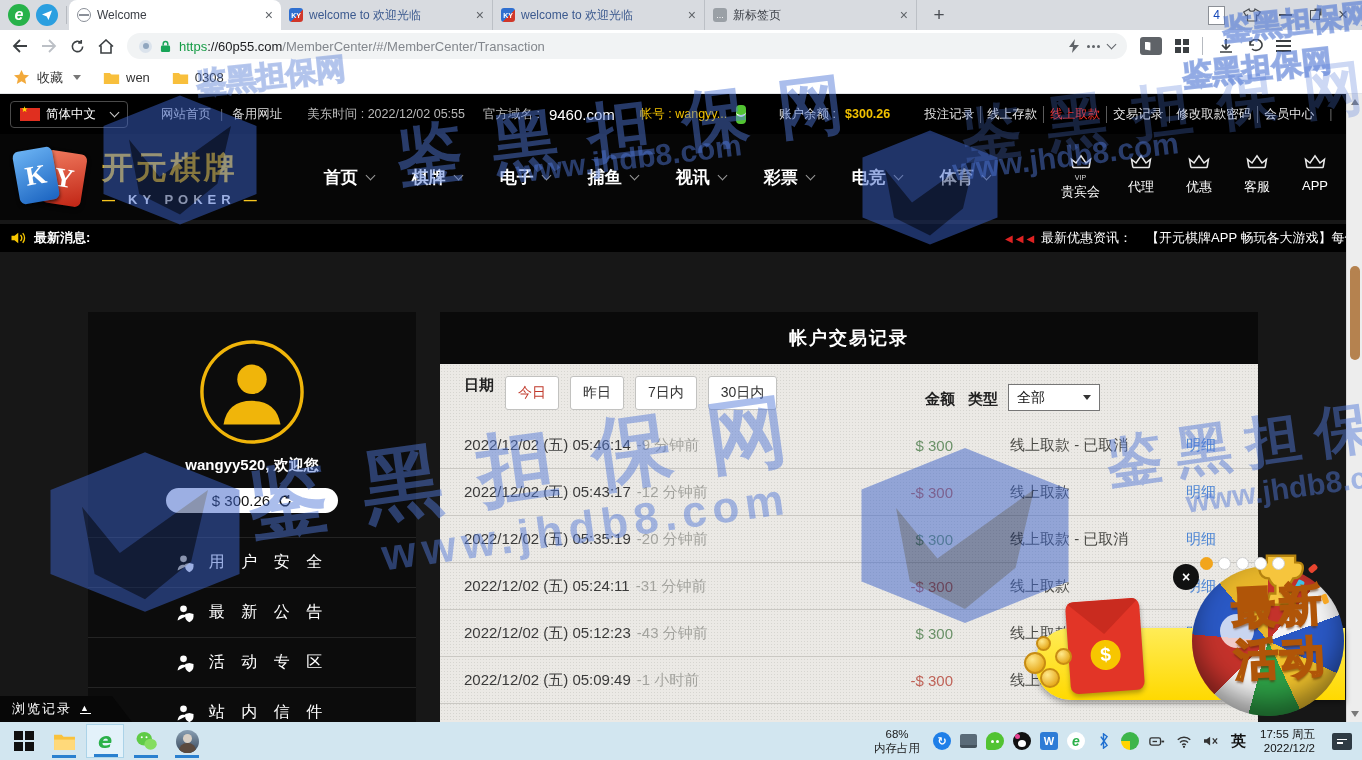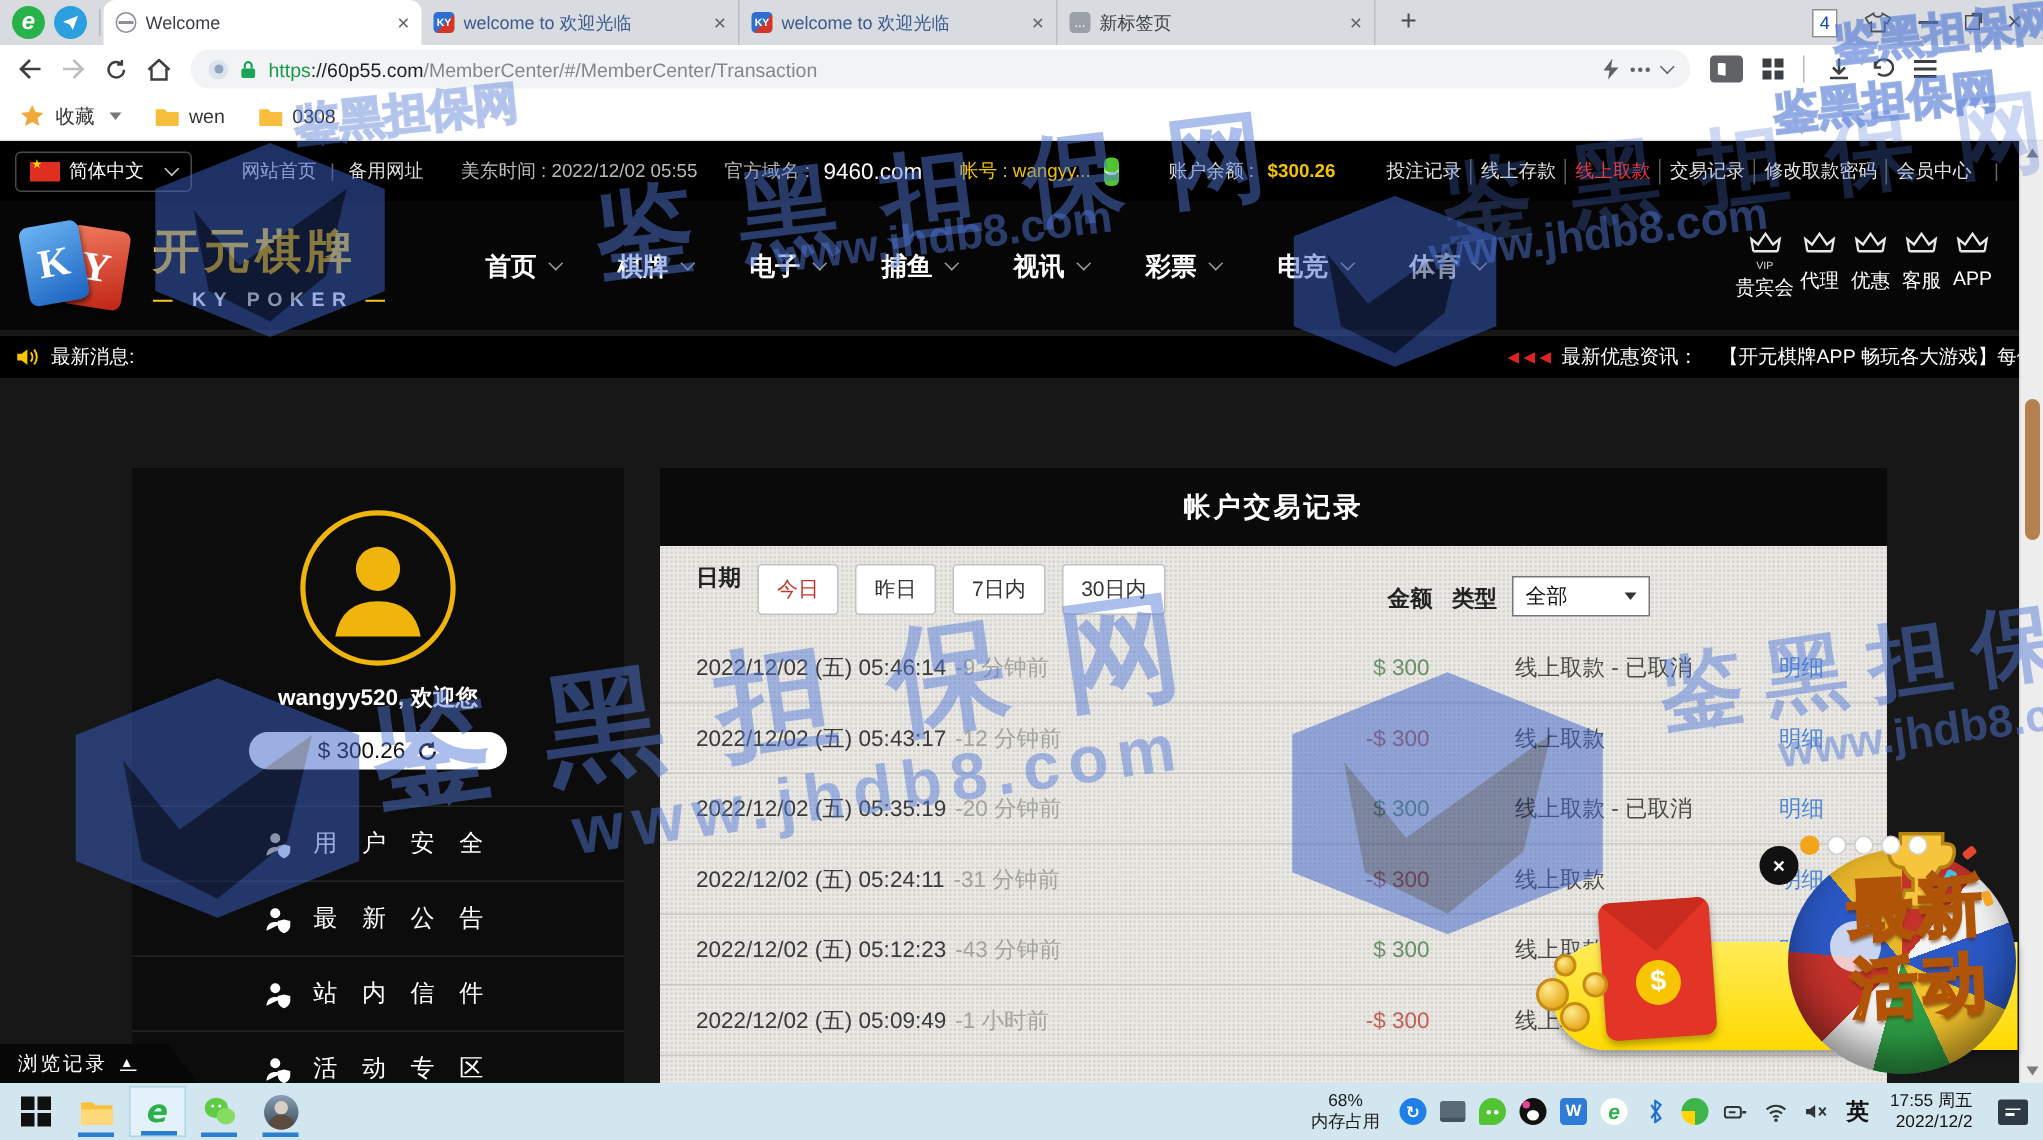--- a/index.html
+++ b/index.html
@@ -71,26 +71,26 @@
   .card{position:absolute;width:40px;height:53px;border-radius:6px;display:flex;align-items:center;justify-content:center;
     font-weight:bold;font-size:27px;color:#fff;font-family:"Liberation Serif","DejaVu Serif",serif;box-shadow:0 2px 4px rgba(0,0,0,.7)}
   .card.k{left:2px;top:4px;background:linear-gradient(160deg,#6cb4f4,#1a63c0);transform:rotate(-10deg);z-index:2}
   .card.y{left:30px;top:7px;background:linear-gradient(160deg,#f07a5e,#c02414);transform:rotate(9deg)}
   .logo-cn{font-size:31px;font-weight:bold;color:#f7c51e;letter-spacing:3px}
   .logo-en{color:#fff;font-size:13px;letter-spacing:5px;font-weight:bold;margin-top:3px;display:flex;align-items:center;gap:8px}
   .logo-en::before,.logo-en::after{content:"—";color:#f7c51e}
   .main-nav{display:flex;gap:38px;margin-left:62px;align-items:center}
   .nav-item{display:flex;align-items:center;color:#fff;font-size:17px;font-weight:bold}
   .nav-caret{width:7px;height:7px;border-right:1.5px solid #9a9a9a;border-bottom:1.5px solid #9a9a9a;transform:rotate(45deg);margin:-4px 0 0 9px}
-  .quick-icons{margin-left:auto;display:flex;}
+  .quick-icons{margin-left:auto;display:flex;gap:24px}
   .quick{display:flex;flex-direction:column;align-items:center;color:#fff;font-size:13px;gap:3px;min-width:34px}
   .quick .sub{font-size:7px;line-height:5px;color:#ddd}
   .marquee{position:absolute;left:0;top:130px;width:1346px;height:28px;background:#000;display:flex;align-items:center;
     padding:0 10px;color:#fff;font-size:13px;overflow:hidden}
-  .mq-label{font-weight:normal;margin-left:6px}
+  .mq-label{font-weight:bold;margin-left:6px}
   .ticker{position:absolute;left:1005px;display:flex;align-items:center;gap:4px;white-space:nowrap}
   .ticker .arrows{color:#d22;font-size:10px;letter-spacing:3px}
   
   .sidebar{position:absolute;left:88px;top:218px;width:328px;height:410px;background:#0c0c0c}
   .avatar{width:108px;height:108px;margin:26px auto 0;position:relative}
   .welcome{margin-top:10px;text-align:center;color:#fff;font-weight:bold;font-size:15px}
   .balance-pill{margin:13px auto 0;width:172px;height:25px;background:#fff;border-radius:13px;display:flex;align-items:center;
     justify-content:center;gap:8px;font-weight:normal;font-size:15px;color:#111}
   .s-menu{margin-top:24px}
   .menu-item{height:50px;border-top:1px solid #242424;display:flex;align-items:center;justify-content:center;gap:13px;
@@ -513,36 +513,36 @@
 
           <div class="menu-item" data-icon="megaphone-icon">
             <svg width="20" height="20" viewBox="0 0 24 24">
               <circle cx="9" cy="7" r="4" fill="#fff"></circle>
               <path d="M2 21c0-5 3.5-7 7-7 2 0 3.4.5 4.5 1.3" fill="#fff"></path>
               <path d="M16 12l5 1.2v3.3c0 3.2-2.2 5.3-5 6.5-2.8-1.2-5-3.3-5-6.5v-3.3z" fill="#fff"></path>
             </svg>
             <span>最 新 公 告</span>
           </div>
 
+          <div class="menu-item" data-icon="calendar-icon">
+            <svg width="20" height="20" viewBox="0 0 24 24">
+              <circle cx="9" cy="7" r="4" fill="#fff"></circle>
+              <path d="M2 21c0-5 3.5-7 7-7 2 0 3.4.5 4.5 1.3" fill="#fff"></path>
+              <path d="M16 12l5 1.2v3.3c0 3.2-2.2 5.3-5 6.5-2.8-1.2-5-3.3-5-6.5v-3.3z" fill="#fff"></path>
+            </svg>
+            <span>活 动 专 区</span>
+          </div>
+
           <div class="menu-item" data-icon="mail-icon">
             <svg width="20" height="20" viewBox="0 0 24 24">
               <circle cx="9" cy="7" r="4" fill="#fff"></circle>
               <path d="M2 21c0-5 3.5-7 7-7 2 0 3.4.5 4.5 1.3" fill="#fff"></path>
               <path d="M16 12l5 1.2v3.3c0 3.2-2.2 5.3-5 6.5-2.8-1.2-5-3.3-5-6.5v-3.3z" fill="#fff"></path>
             </svg>
             <span>站 内 信 件</span>
-          </div>
-
-          <div class="menu-item" data-icon="calendar-icon">
-            <svg width="20" height="20" viewBox="0 0 24 24">
-              <circle cx="9" cy="7" r="4" fill="#fff"></circle>
-              <path d="M2 21c0-5 3.5-7 7-7 2 0 3.4.5 4.5 1.3" fill="#fff"></path>
-              <path d="M16 12l5 1.2v3.3c0 3.2-2.2 5.3-5 6.5-2.8-1.2-5-3.3-5-6.5v-3.3z" fill="#fff"></path>
-            </svg>
-            <span>活 动 专 区</span>
           </div>
 
       </div>
     </div>
 
     <div class="panel">
       <div class="panel-header">
           <span>帐户交易记录</span>
         </div>
       <div class="panel-body">

